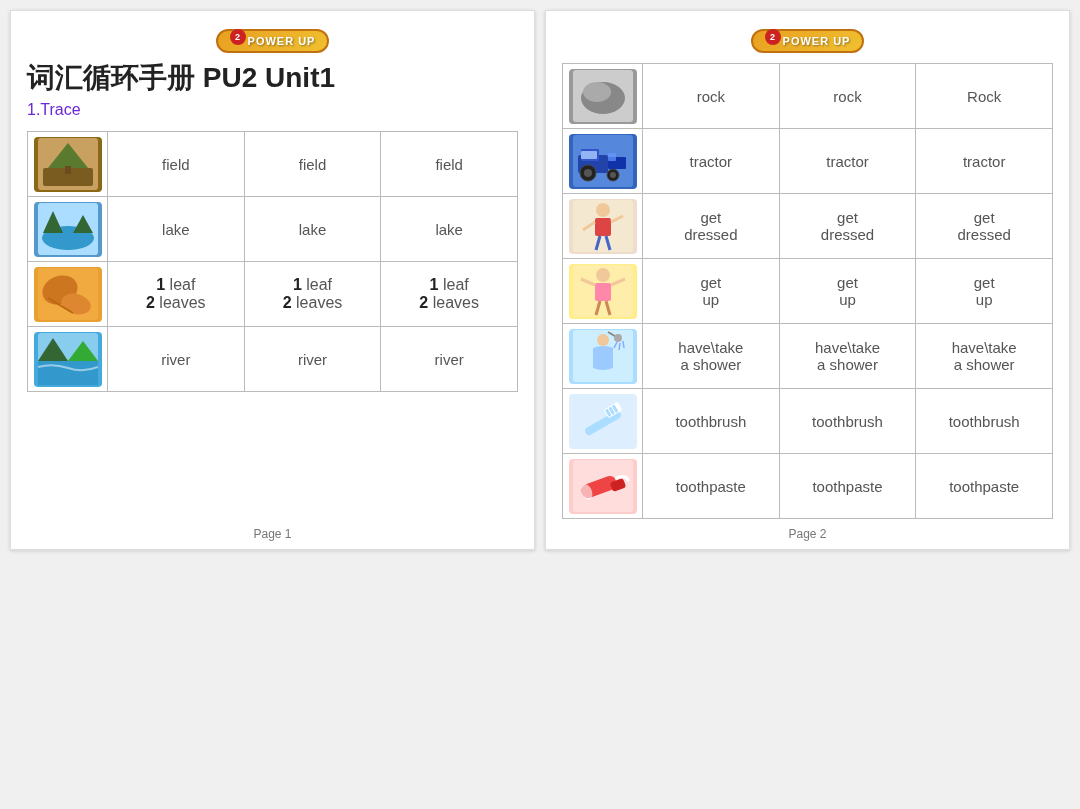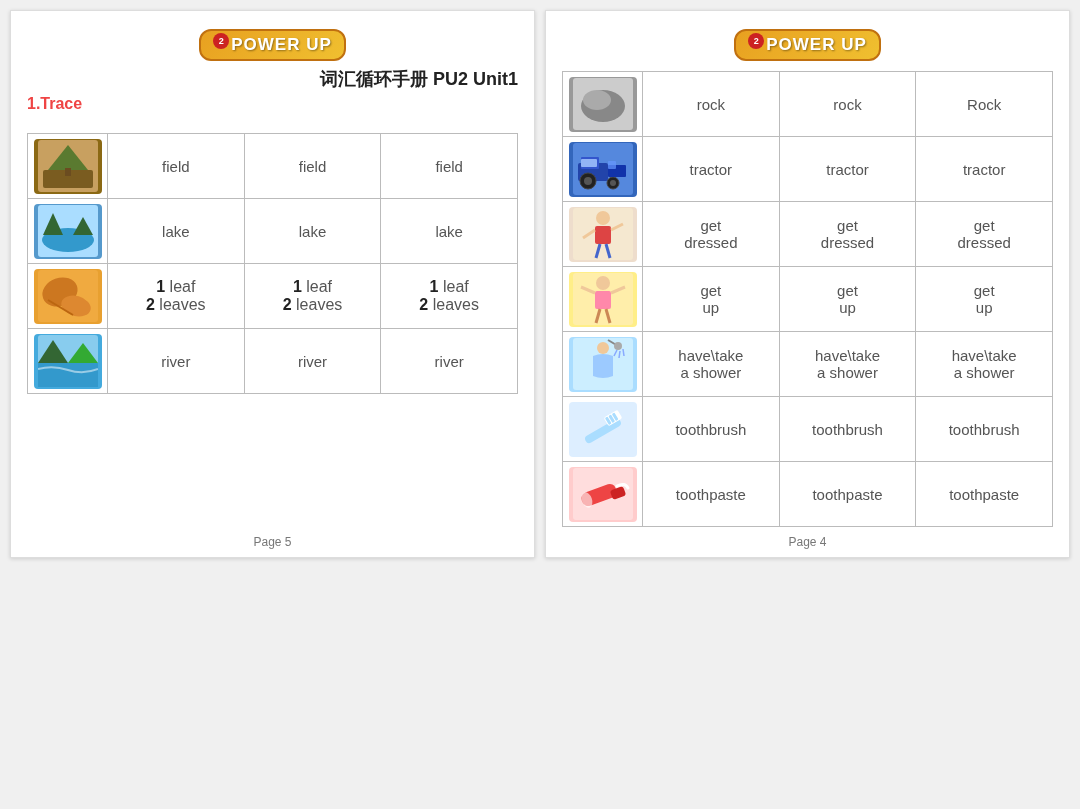--- a/index.html
+++ b/index.html
@@ -34,50 +34,50 @@
       background: linear-gradient(135deg, #e8a020, #f0c030);
       border-radius: 12px;
       padding: 4px 12px;
       display: flex;
       align-items: center;
       gap: 2px;
       border: 2px solid #c07010;
     }
     .logo-text {
       font-weight: 900;
-      font-size: 17px;
+      font-size: 11px;
       color: white;
       text-shadow: 1px 1px 2px rgba(0,0,0,0.4);
       letter-spacing: 1px;
     }
     .logo-badge {
       background: #cc2222;
       color: white;
       border-radius: 50%;
       width: 16px;
       height: 16px;
       font-size: 9px;
       font-weight: bold;
       display: flex;
       align-items: center;
       justify-content: center;
       margin-top: -8px;
     }
     .page-title {
-      font-size: 18px;
+      font-size: 28px;
       font-weight: bold;
-      text-align: right;
+      text-align: left;
       margin-bottom: 4px;
       color: #222;
     }
     .section-label {
       font-size: 16px;
-      font-weight: bold;
-      color: #ef4444;
-      margin-bottom: 20px;
+      font-weight: normal;
+      color: #6d28d9;
+      margin-bottom: 12px;
     }
     .vocab-table {
       width: 100%;
       border-collapse: collapse;
       border-radius: 6px;
     }
     .vocab-table td {
       border: 1px solid #bbb;
       padding: 4px 3px;
       text-align: center;
@@ -227,21 +227,21 @@
             </svg>
           </div>
         </td>
         <td class="word-cell">river</td>
         <td class="word-cell">river</td>
         <td class="word-cell">river</td>
       </tr>
     </tbody>
       </table>
 
-    <div class="page-num">Page 5</div>
+    <div class="page-num">Page 1</div>
   </div>
 
   <div class="page">
     <div class="logo-container">
       <div class="logo">
         <div class="logo-badge">2</div>
         <div class="logo-text">POWER UP</div>
       </div>
     </div>
 
@@ -374,15 +374,15 @@
             </svg>
           </div>
         </td>
         <td class="word-cell">toothpaste</td>
         <td class="word-cell">toothpaste</td>
         <td class="word-cell">toothpaste</td>
       </tr>
     </tbody>
       </table>
 
-    <div class="page-num">Page 4</div>
+    <div class="page-num">Page 2</div>
   </div>
 </div>
 
 </body></html>

